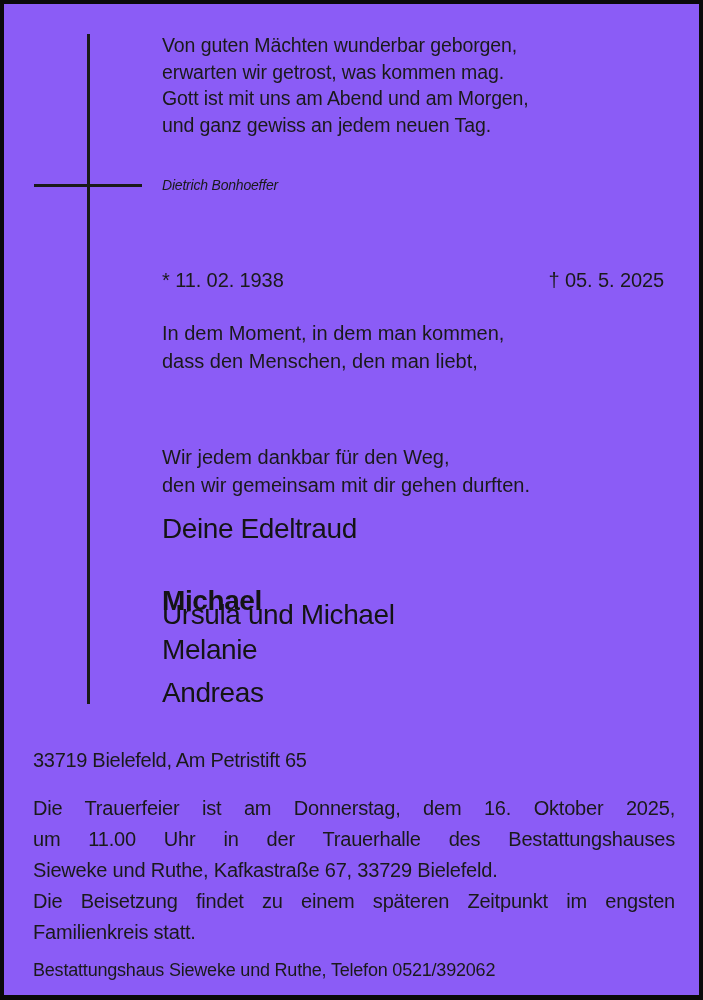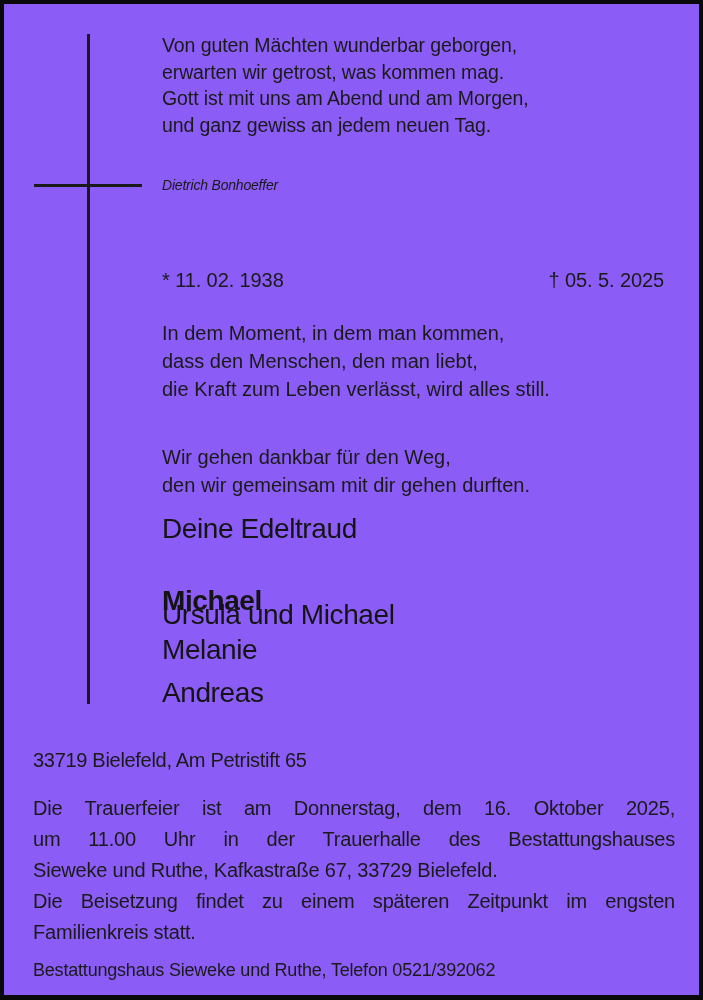--- a/index.html
+++ b/index.html
@@ -49,25 +49,24 @@
     <div>und ganz gewiss an jedem neuen Tag.</div>
   </div>
   <div class="abs author">Dietrich Bonhoeffer</div>
 
   <div class="abs born">* 11. 02. 1938</div>
   <div class="abs died">† 05. 5. 2025</div>
 
   <div class="abs verse1">
     <div>In dem Moment, in dem man kommen,</div>
     <div>dass den Menschen, den man liebt,</div>
-    <div>die Kraft zum Leben verlässt, wird alles still.</div>
   </div>
 
   <div class="abs verse2">
-    <div>Wir gehen dankbar für den Weg,</div>
+    <div>Wir jedem dankbar für den Weg,</div>
     <div>den wir gemeinsam mit dir gehen durften.</div>
   </div>
 
   <div>
     <div class="abs family" style="top:508px;">Deine Edeltraud</div>
     <div class="abs family" style="top:580px;font-weight:bold;">Michael</div>
     <div class="abs family" style="top:594px;">Ursula und Michael</div>
     <div class="abs family" style="top:629px;">Melanie</div>
     <div class="abs family" style="top:672px;">Andreas</div>
   </div>

